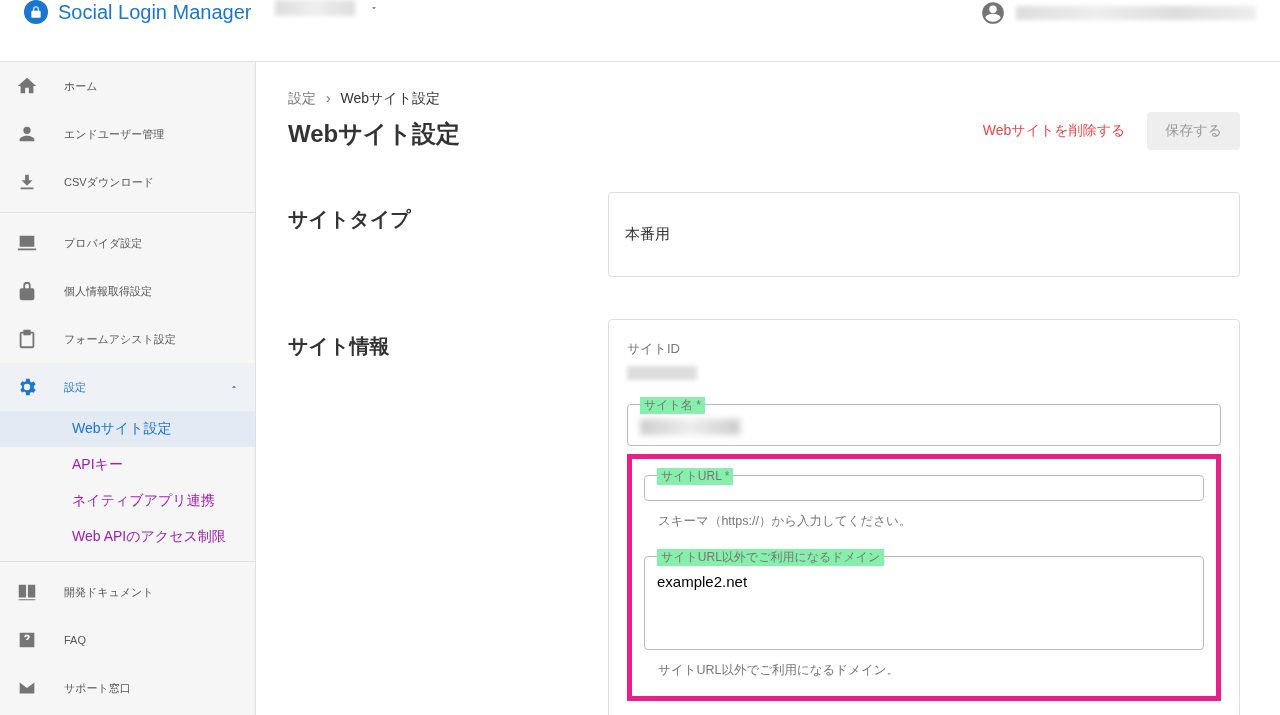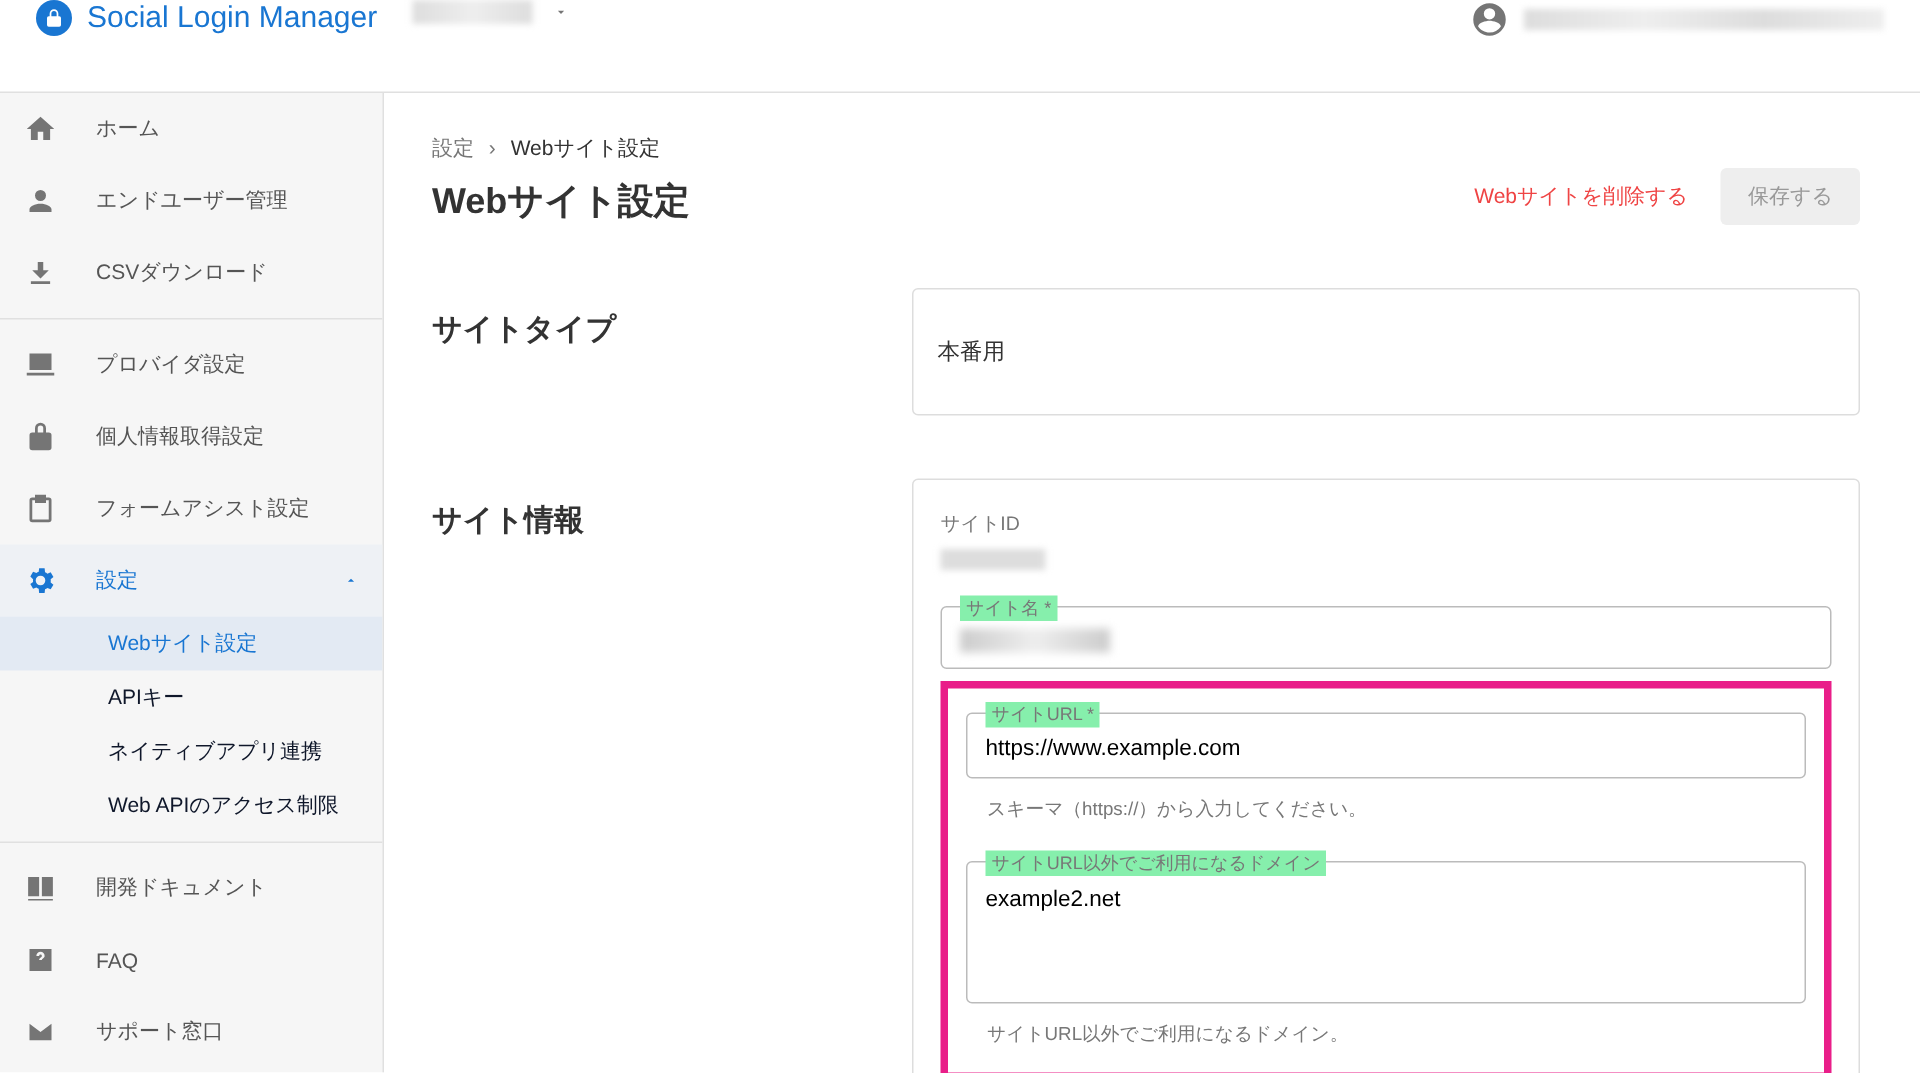--- a/index.html
+++ b/index.html
@@ -14,23 +14,23 @@
 .header-right { margin-left: auto; display: flex; align-items: center; gap: 10px; }
 .avatar-icon { width: 26px; height: 26px; fill: #757575; }
 .blur-user { width: 240px; height: 14px; filter: blur(2px); background: linear-gradient(90deg,#ddd,#eee,#ddd,#eee); }
 
 .layout { display: flex; height: calc(100vh - 62px); }
 .sidebar { width: 256px; background: #f6f6f6; border-right: 1px solid #e0e0e0; overflow-y: auto; flex-shrink: 0; }
 .sb-item { display: flex; align-items: center; height: 48px; padding: 0 16px; gap: 26px; cursor: pointer; color: #555; }
 .sb-item.active { color: #1976d2; background: #eef1f5; }
 .sb-icon { width: 22px; height: 22px; fill: #757575; flex-shrink: 0; }
 .sb-item.active .sb-icon { fill: #1976d2; }
-.sb-label { font-size: 14px; }
+.sb-label { font-size: 11px; }
 .sb-expand { margin-left: auto; }
-.sb-sub { padding-left: 72px; height: 36px; display: flex; align-items: center; font-size: 14px; color: #0f172a; cursor: pointer; }
+.sb-sub { padding-left: 72px; height: 36px; display: flex; align-items: center; font-size: 14px; color: #a21caf; cursor: pointer; }
 .sb-sub.active { color: #1976d2; background: #e3eaf3; }
 .sb-divider { height: 1px; background: #e0e0e0; margin: 6px 0; }
 
 .main { flex: 1; padding: 28px 40px 32px 32px; overflow-y: auto; }
 .top-row { display: flex; align-items: flex-end; }
 .breadcrumb { font-size: 14px; color: #777; margin-bottom: 10px; }
 .breadcrumb .cur { color: #333; }
 .page-title { font-size: 24px; font-weight: 700; }
 .top-actions { margin-left: auto; display: flex; gap: 18px; align-items: center; }
 .btn-text { background: none; border: none; color: #ef4444; font-size: 14px; cursor: pointer; padding: 8px 4px; }
@@ -199,21 +199,20 @@
           <div class="blur-val"></div>
 
           <div class="outlined">
             <span class="legend">サイト名 *</span>
             <div class="blur-input"></div>
           </div>
 
           <div class="highlight-frame">
             <div class="outlined" style="margin-top:0">
               <span class="legend">サイトURL *</span>
-              <input type="text" value="https://www.example.com" style="">
             </div>
             <div class="helper">スキーマ（https://）から入力してください。</div>
 
             <div class="outlined">
               <span class="legend">サイトURL以外でご利用になるドメイン</span>
               <textarea style="">example2.net</textarea>
             </div>
             <div class="helper">
               <div>サイトURL以外でご利用になるドメイン。</div>
             </div>

